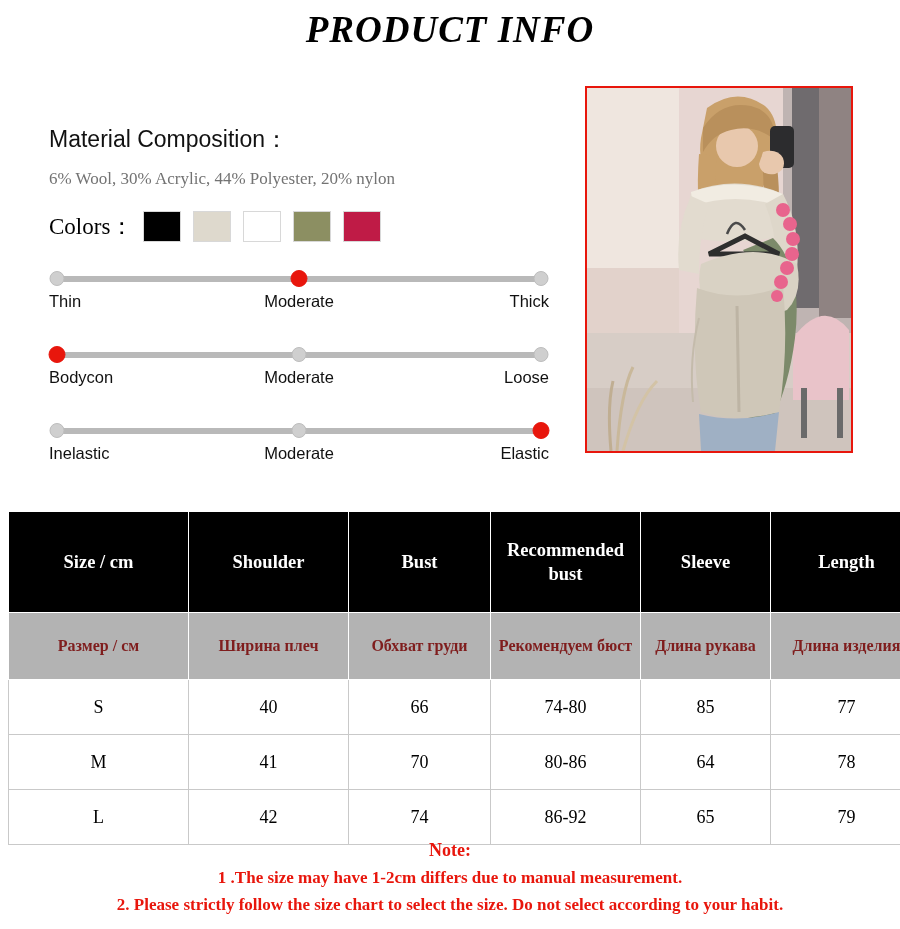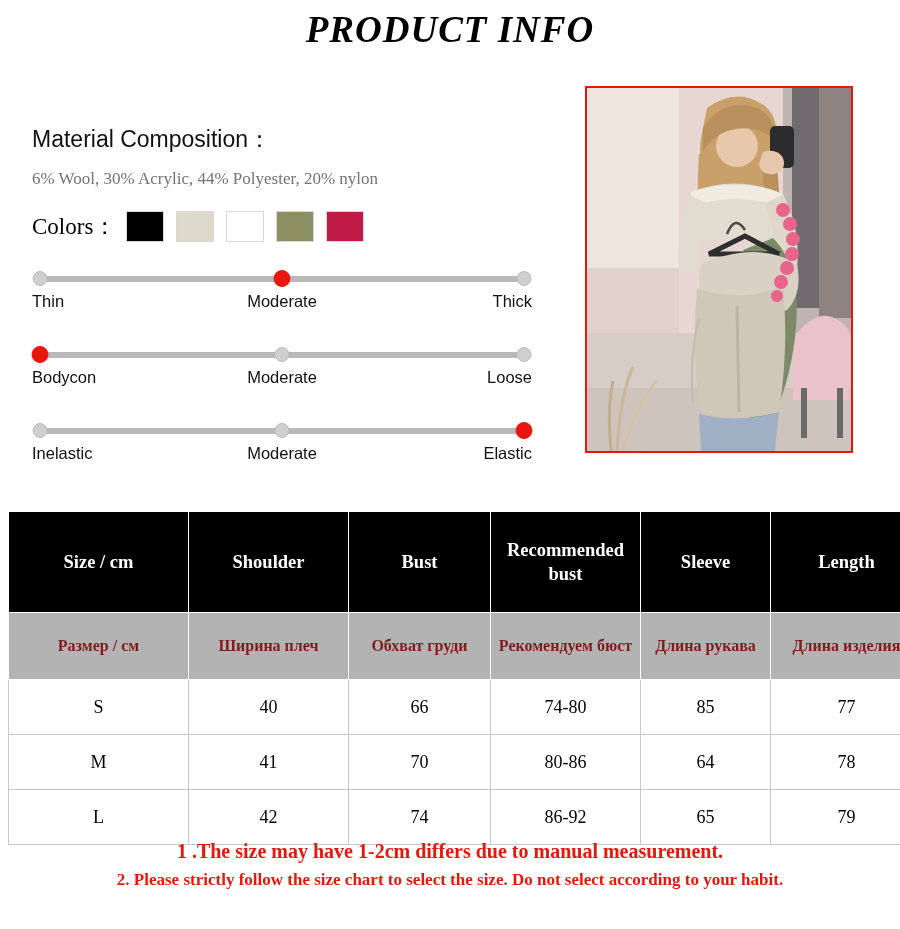--- a/index.html
+++ b/index.html
@@ -29,21 +29,21 @@
     font-style: italic;
     font-size: 37px;
     letter-spacing: 1px;
     padding-top: 10px;
     line-height: 1.1;
   }
 
   
   .info-col {
     position: absolute;
-    left: 32px;
+    left: 49px;
     top: 124px;
     width: 530px;
   }
   .material-label {
     font-size: 23px;
     color: #111;
     margin-bottom: 14px;
     font-family: "Liberation Sans", sans-serif;
   }
   .material-value {
@@ -180,21 +180,21 @@
     position: absolute;
     left: 0;
     top: 840px;
     width: 900px;
     text-align: center;
     color: #e8160c;
     font-family: "Liberation Serif", serif;
     font-weight: bold;
   }
   .note-title { font-size: 18px; margin-bottom: 7px; }
-  .note-line { font-size: 20px; margin-bottom: 7px; }
+  .note-line { font-size: 17px; margin-bottom: 7px; }
   .note-line.last { font-size: 17px; }
 </style>
 </head>
 <body>
 
 <div class="page">
 
   <div class="title">PRODUCT INFO</div>
 
   <div class="info-col">
@@ -355,17 +355,18 @@
         <td>74</td>
         <td>86-92</td>
         <td>65</td>
         <td>79</td>
       </tr>
     </tbody>
       </table>
   </div>
 
   <div class="note">
+    <div class="note-title">Note:</div>
     <div class="note-line">1 .The size may have 1-2cm differs due to manual measurement.</div>
     <div class="note-line last">2. Please strictly follow the size chart to select the size. Do not select according to your habit.</div>
   </div>
 
 </div>
 
 </body></html>

